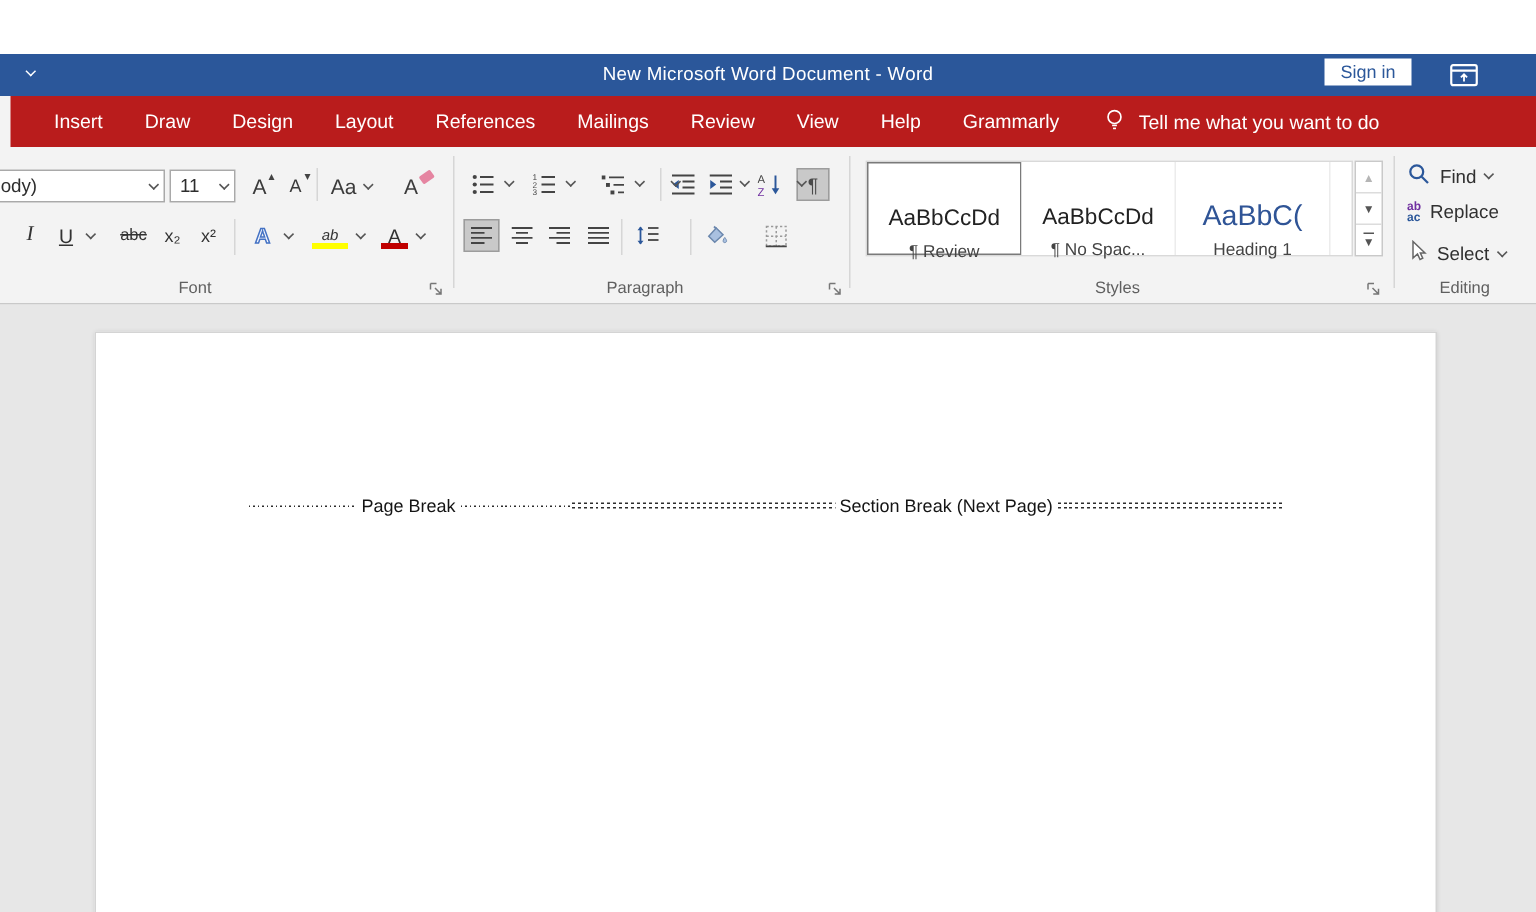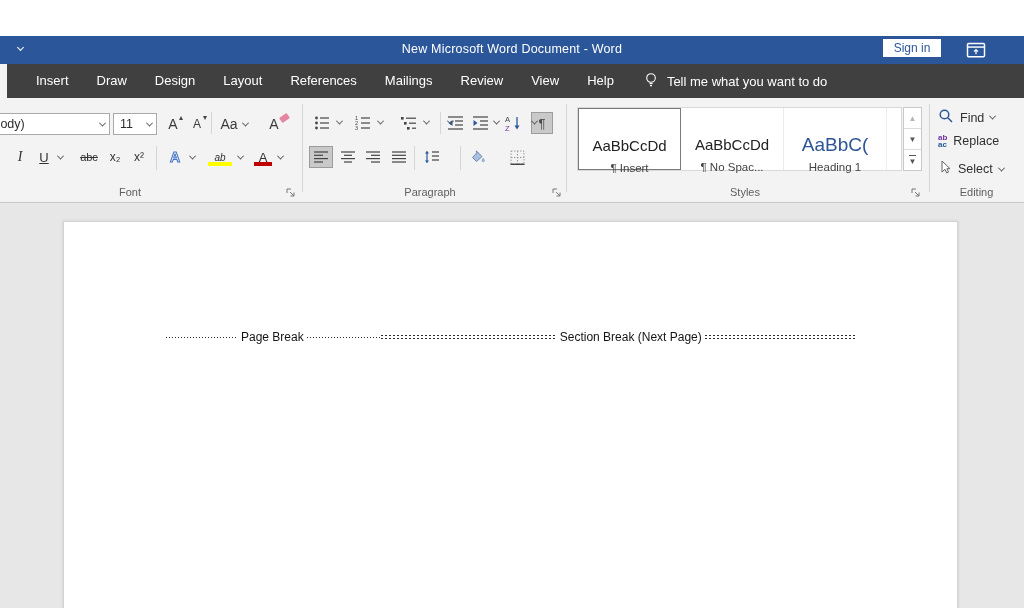--- a/index.html
+++ b/index.html
@@ -9,21 +9,21 @@
   
   #titlebar { position:absolute; left:0; top:0; width:1024px; height:28px; background:#2b579a; }
   #qat { position:absolute; left:16px; top:8px; width:9px; height:10px; cursor:pointer; }
   #qat .bar { width:8px; height:0; border-top:1.5px solid #fff; margin:0 auto; }
   #qat .chv-w { display:block; width:5px; height:5px; border-right:1.5px solid #fff; border-bottom:1.5px solid #fff; transform:rotate(45deg); margin:1px auto 0; }
   #win-title { position:absolute; left:0; right:0; top:6px; text-align:center; color:#fff; font-size:12.5px; letter-spacing:.2px; }
   #signin { position:absolute; left:883px; top:3px; width:58px; height:18px; background:#fff; color:#2b579a; font-size:12px; text-align:center; line-height:18px; cursor:pointer; }
   #ribbon-display { position:absolute; left:966px; top:5px; width:20px; height:17px; cursor:pointer; }
 
   
-  #tabrow { position:absolute; left:0; top:28px; width:1024px; height:34px; background:#404040; display:flex; align-items:center; }
+  #tabrow { position:absolute; left:0; top:28px; width:1024px; height:34px; background:#b91c1c; display:flex; align-items:center; }
   #home-sliver { position:absolute; left:0; top:0; width:7px; height:34px; background:#f3f3f3; }
   .tab { color:#fff; font-size:13px; padding:0 14px; height:34px; line-height:34px; cursor:pointer; white-space:nowrap; }
   #tellme { display:flex; align-items:center; gap:9px; margin-left:16px; color:#fff; font-size:13px; cursor:pointer; }
 
   
   #ribbon { position:absolute; left:0; top:62px; width:1024px; height:105px; background:#f3f3f3; border-bottom:1px solid #c9c9c9; font-size:12px; color:#333; }
   .vdiv { position:absolute; top:6px; bottom:10px; width:1px; background:#d6d6d6; }
   .grp-label { position:absolute; top:88px; font-size:11px; color:#5f5f5f; text-align:center; }
   .launcher { position:absolute; top:89px; width:12px; height:12px; cursor:pointer; }
   .rbtn { position:absolute; display:flex; align-items:center; justify-content:center; cursor:pointer; height:20px; }
@@ -105,20 +105,21 @@
     <div style="width:22px"></div>
     <div class="tab">Insert</div>
     <div class="tab">Draw</div>
     <div class="tab">Design</div>
     <div class="tab">Layout</div>
     <div class="tab">References</div>
     <div class="tab">Mailings</div>
     <div class="tab">Review</div>
     <div class="tab">View</div>
     <div class="tab">Help</div>
+    <div class="tab">Grammarly</div>
     <div id="tellme">
       <span>
         <svg width="14" height="16" viewBox="0 0 14 16">
           <circle cx="7" cy="6" r="4.3" fill="none" stroke="#fff" stroke-width="1.1"></circle>
           <line x1="5.4" y1="11.6" x2="8.6" y2="11.6" stroke="#fff" stroke-width="1.1"></line>
           <line x1="6" y1="13.6" x2="8" y2="13.6" stroke="#fff" stroke-width="1.1"></line>
         </svg>
       </span>
       <span>Tell me what you want to do</span>
     </div>
@@ -355,21 +356,21 @@
       <svg width="12" height="12" viewBox="0 0 12 12">
           <path d="M2 2h4M2 2v4" stroke="#767676" fill="none"></path>
           <path d="M5 5l4 4M9 5.5v3.5h-3.5" stroke="#767676" fill="none"></path>
         </svg>
     </div>
     <div class="vdiv" style="left:566px;"></div>
 
     <div id="styles-gallery">
       <div class="style-card selected">
         <div class="stprev">AaBbCcDd</div>
-        <div class="stname">¶ Insert</div>
+        <div class="stname">¶ Review</div>
       </div>
       <div class="style-card">
         <div class="stprev">AaBbCcDd</div>
         <div class="stname">¶ No Spac...</div>
       </div>
       <div class="style-card">
         <div class="stprev h1">AaBbC(</div>
         <div class="stname">Heading 1</div>
       </div>
     </div>

